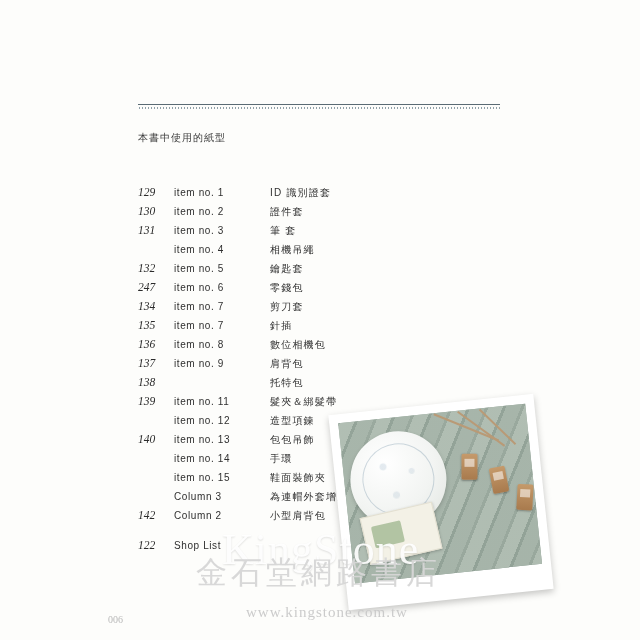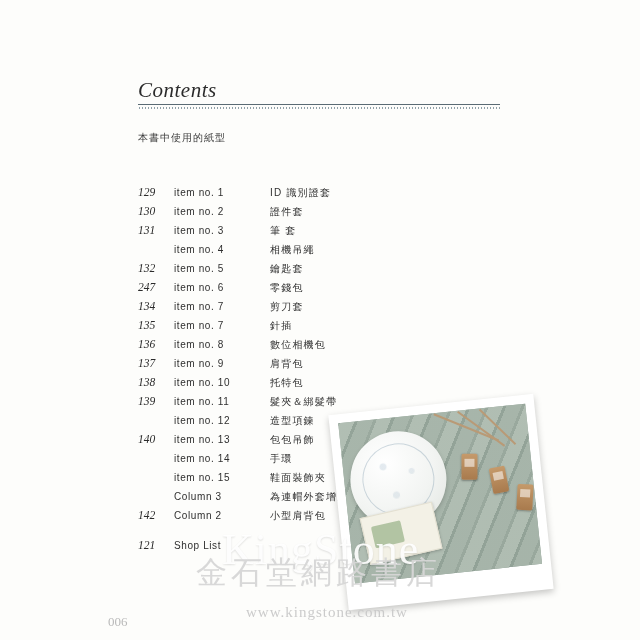--- a/index.html
+++ b/index.html
@@ -236,30 +236,29 @@
     font-size: 15px;
     letter-spacing: 1px;
     color: rgba(200,200,200,0.95);
     pointer-events: none;
   }
   .folio {
     position: absolute;
     left: 108px;
     top: 614px;
     font-family: "Liberation Serif", serif;
-    font-size: 13px;
+    font-size: 10px;
     color: #b9b9b9;
   }
 </style>
 </head>
 <body>
 
 <div class="page">
 
-  <div class="contents-title">Contents</div>
 
   <div class="rule">
     <div class="line-top"></div>
     <div class="dots"></div>
   </div>
 
   <div class="subtitle">本書中使用的紙型</div>
 
   <div class="toc" id="toc-list">
       <div class="toc-row gap-before">
@@ -307,21 +306,20 @@
         <span class="col-item">item no. 8</span>
         <span class="col-title">數位相機包</span>
       </div>
       <div class="toc-row">
         <span class="col-page">137</span>
         <span class="col-item">item no. 9</span>
         <span class="col-title">肩背包</span>
       </div>
       <div class="toc-row">
         <span class="col-page">138</span>
-        <span class="col-item">item no. 10</span>
         <span class="col-title">托特包</span>
       </div>
       <div class="toc-row">
         <span class="col-page">139</span>
         <span class="col-item">item no. 11</span>
         <span class="col-title">髮夾＆綁髮帶</span>
       </div>
       <div class="toc-row">
         <span class="col-page"></span>
         <span class="col-item">item no. 12</span>
@@ -346,21 +344,21 @@
         <span class="col-page"></span>
         <span class="col-item">Column 3</span>
         <span class="col-title">為連帽外套增添變化</span>
       </div>
       <div class="toc-row">
         <span class="col-page">142</span>
         <span class="col-item">Column 2</span>
         <span class="col-title">小型肩背包</span>
       </div>
       <div class="toc-row gap-before">
-        <span class="col-page">121</span>
+        <span class="col-page">122</span>
         <span class="col-item">Shop List</span>
         <span class="col-title"></span>
       </div>
     </div>
 
   <div class="photo-wrap">
     <div class="photo">
       <div class="plank"></div>
       <div class="plate"></div>
       <div class="string s1"></div>

